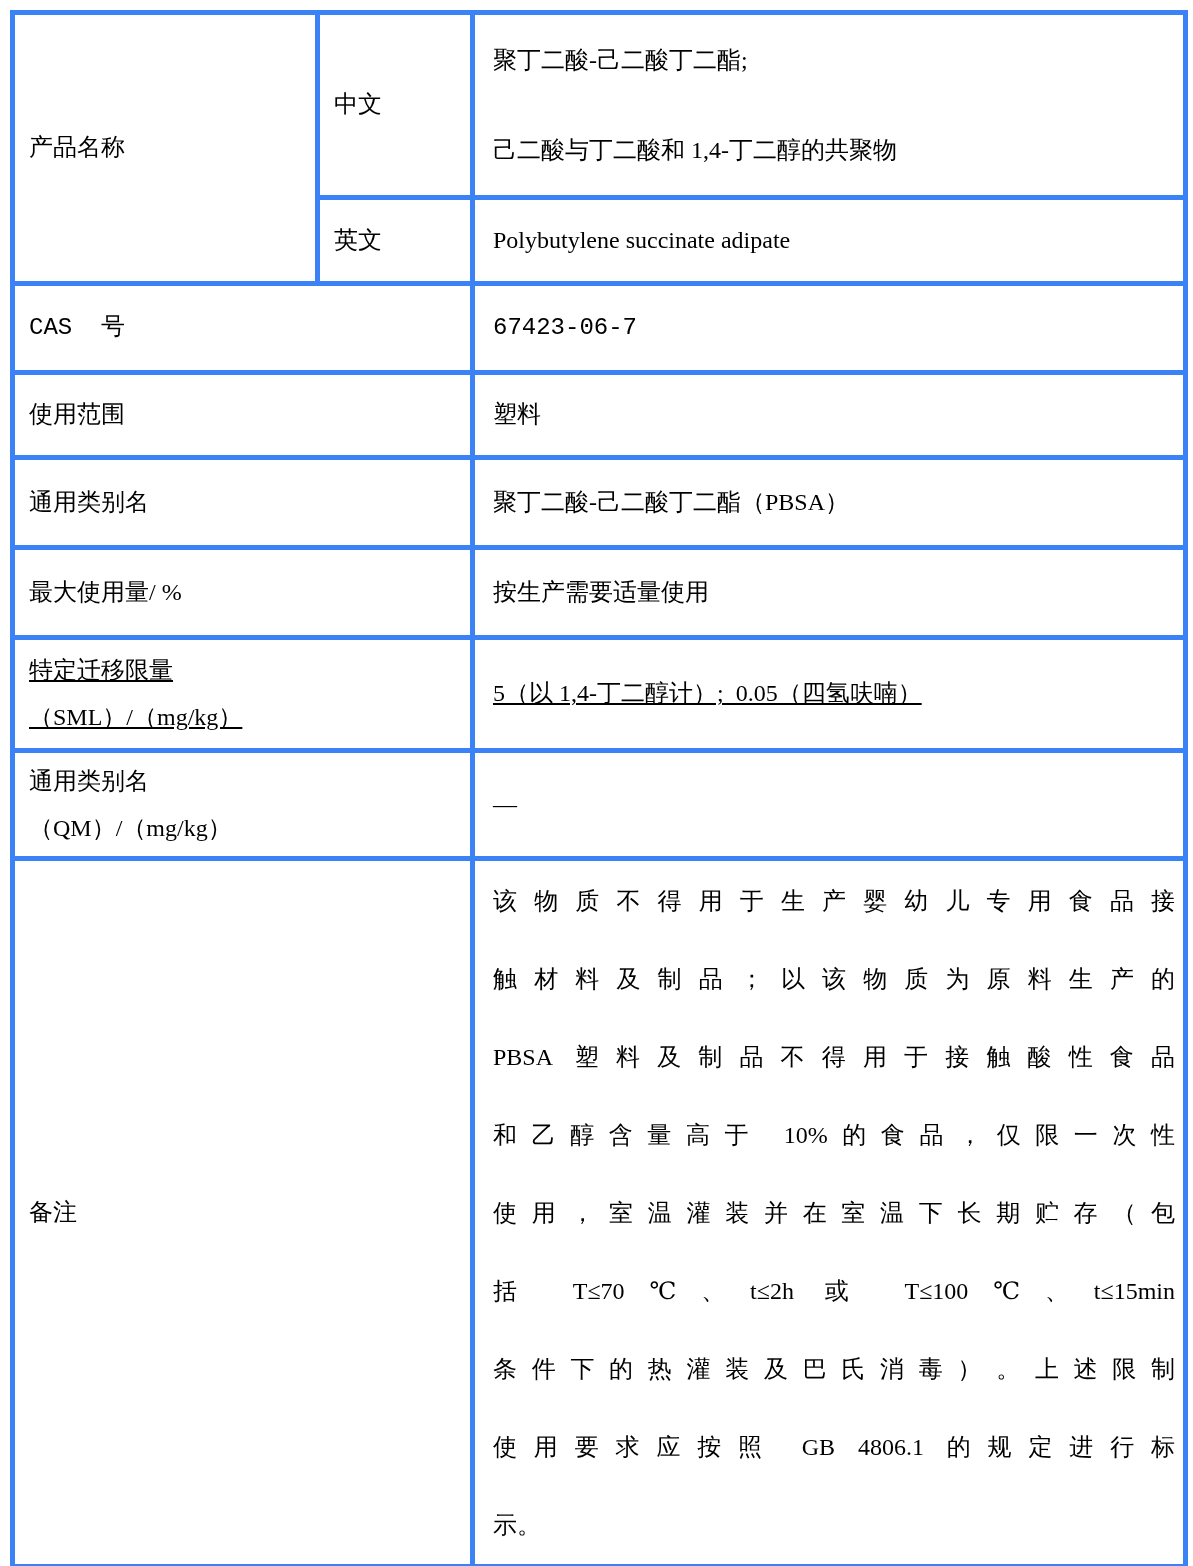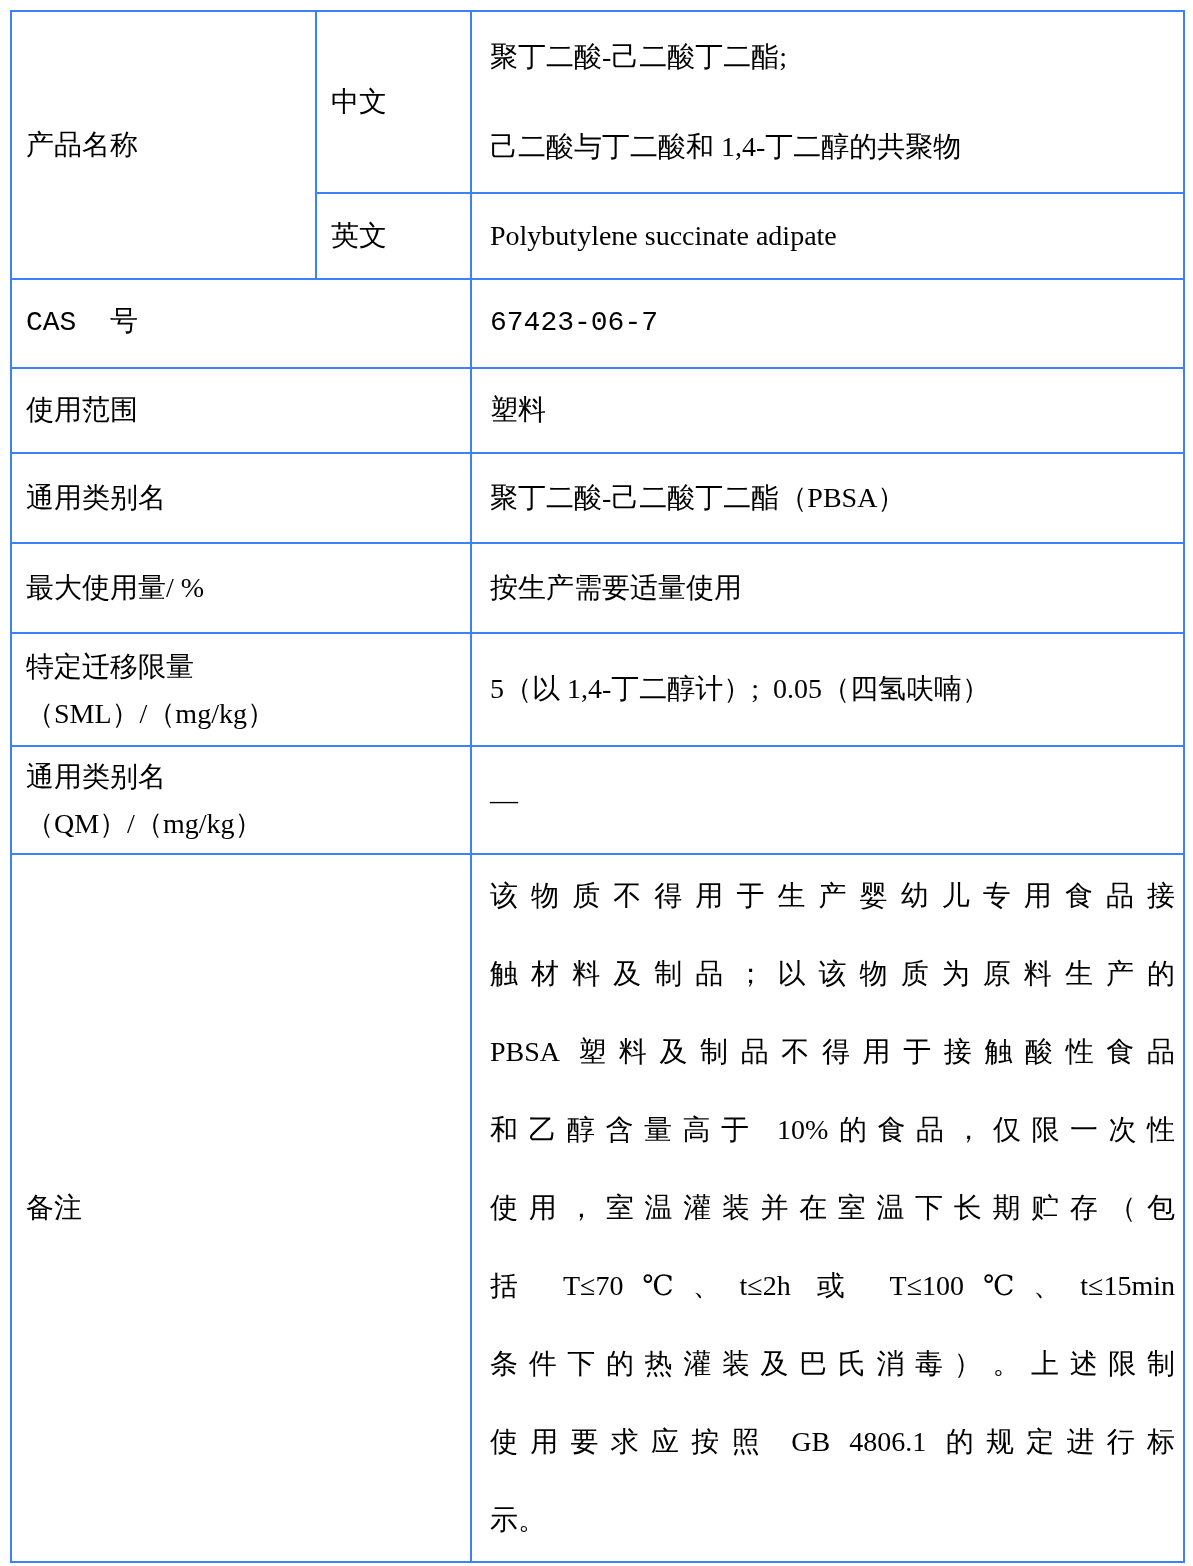--- a/index.html
+++ b/index.html
@@ -19,36 +19,36 @@
     left: 10px;
     top: 10px;
     width: 1173px;
     border-collapse: collapse;
     table-layout: fixed;
   }
   col.c1 { width: 305px; }
   col.c2 { width: 155px; }
   col.c3 { width: 713px; }
   td {
-    border: 2px solid #3b82f6;
+    border: 5px solid #3b82f6;
     vertical-align: middle;
-    font-size: 28px;
+    font-size: 24px;
     line-height: 1.3;
     padding: 0 8px 0 14px;
     overflow: hidden;
   }
   td.value-cell { padding-left: 18px; }
   .pre { white-space: pre; }
   tr.r-name-zh  { height: 177px; }
   tr.r-name-en  { height: 86px;  }
   tr.r-cas      { height: 89px; font-family: Liberation Mono, monospace;  }
   tr.r-scope    { height: 85px;  }
   tr.r-generic  { height: 90px;  }
   tr.r-maxuse   { height: 90px;  }
-  tr.r-sml      { height: 113px; }
+  tr.r-sml      { height: 113px; text-decoration: underline; }
   tr.r-qm       { height: 108px; }
   tr.r-remark   { height: 708px; }
   .line90 {
     line-height: 90px;
     white-space: pre;
   }
   .line47 {
     line-height: 47px;
     white-space: pre;
   }

